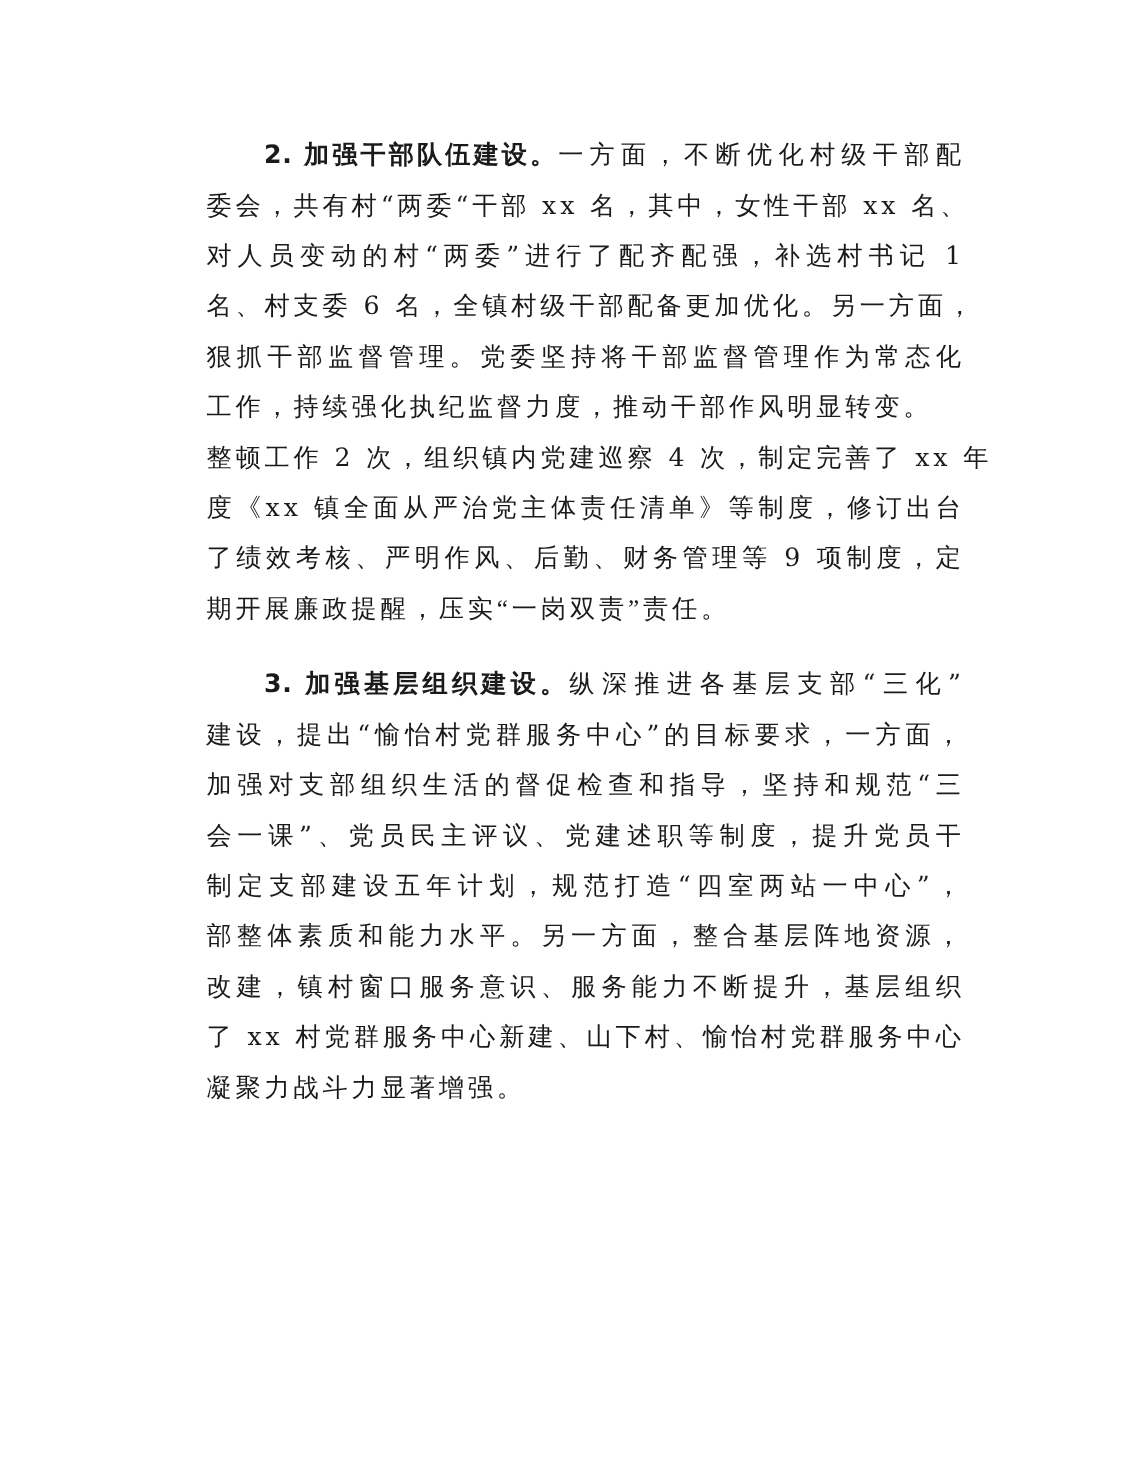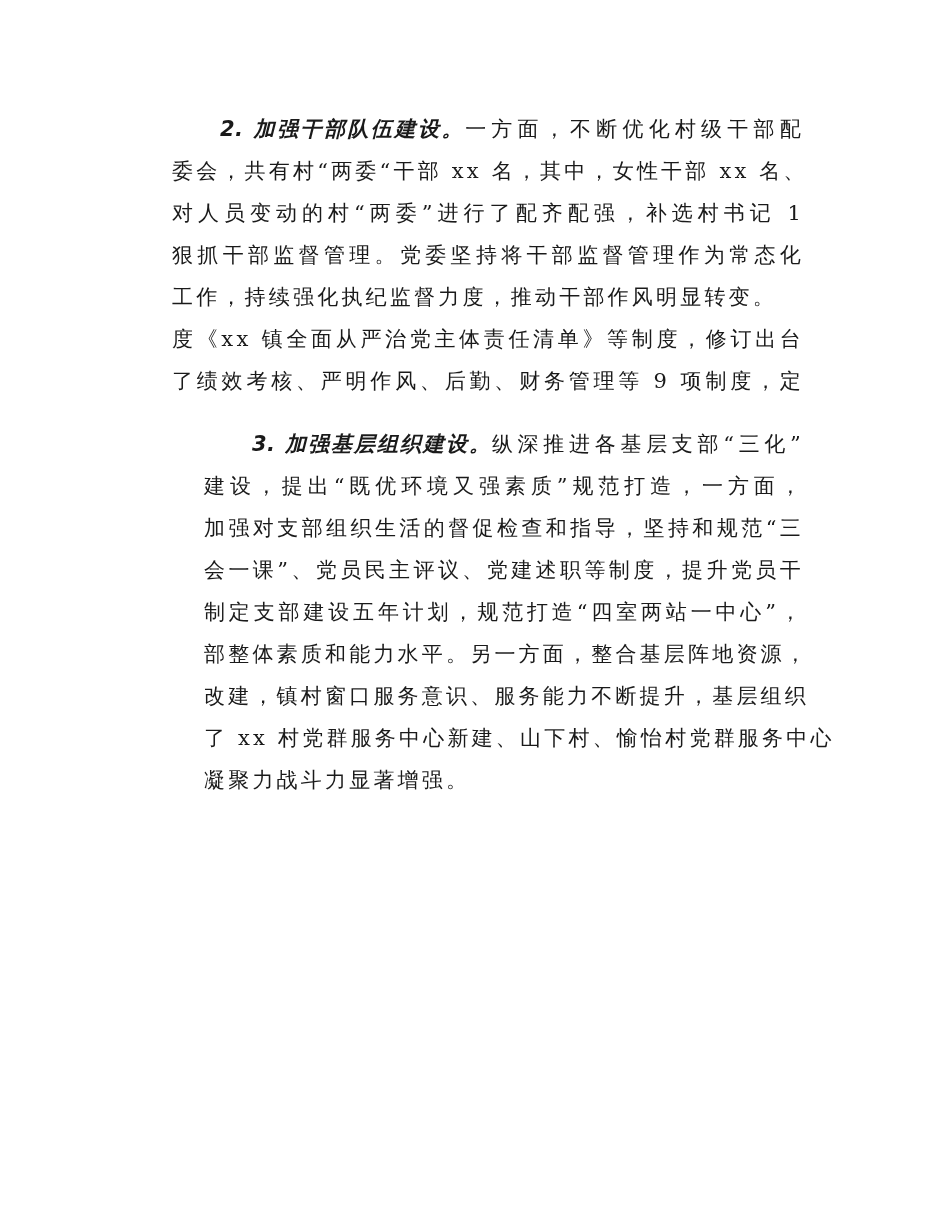--- a/index.html
+++ b/index.html
@@ -24,27 +24,25 @@
     .para {
       font-size: 21px;
       line-height: 42px;
       letter-spacing: 3.2px;
       text-align: justify;
       text-indent: 48px;
       margin: 0;
     }
     .para + .para {
       margin-top: 21px;
-      margin-left: 32px;
     }
     .lead {
       font-family: "DejaVu Sans", "Liberation Sans", sans-serif;
       font-weight: bold;
       letter-spacing: 0.5px;
-      font-style: italic;
     }
     .line {
       display: block;
       white-space: nowrap;
       text-align: justify;
       text-align-last: justify;
     }
     .line.last {
       text-align-last: left;
       font-family: Liberation Serif, serif;
@@ -55,29 +53,32 @@
   </style>
 </head>
 <body>
 
 <div class="page">
 
   <div class="para" style="text-indent:0">
     <span class="line first"><span class="lead">2. 加强干部队伍建设。</span><span>一方面，不断优化村级干部配</span></span>
     <span class="line">委会，共有村“两委“干部 xx 名，其中，女性干部 xx 名、</span>
     <span class="line">对人员变动的村“两委”进行了配齐配强，补选村书记 1</span>
+    <span class="line">名、村支委 6 名，全镇村级干部配备更加优化。另一方面，</span>
     <span class="line">狠抓干部监督管理。党委坚持将干部监督管理作为常态化</span>
     <span class="line last">工作，持续强化执纪监督力度，推动干部作风明显转变。</span>
+    <span class="line">整顿工作 2 次，组织镇内党建巡察 4 次，制定完善了 xx 年</span>
     <span class="line">度《xx 镇全面从严治党主体责任清单》等制度，修订出台</span>
     <span class="line">了绩效考核、严明作风、后勤、财务管理等 9 项制度，定</span>
+    <span class="line last">期开展廉政提醒，压实“一岗双责”责任。</span>
   </div>
 
   <div class="para" style="text-indent:0">
     <span class="line first"><span class="lead">3. 加强基层组织建设。</span><span>纵深推进各基层支部“三化”</span></span>
-    <span class="line">建设，提出“既优环境又强素质”规范打造，一方面，</span>
+    <span class="line">建设，提出“愉怡村党群服务中心”的目标要求，一方面，</span>
     <span class="line">加强对支部组织生活的督促检查和指导，坚持和规范“三</span>
     <span class="line">会一课”、党员民主评议、党建述职等制度，提升党员干</span>
     <span class="line">制定支部建设五年计划，规范打造“四室两站一中心”，</span>
     <span class="line">部整体素质和能力水平。另一方面，整合基层阵地资源，</span>
     <span class="line">改建，镇村窗口服务意识、服务能力不断提升，基层组织</span>
     <span class="line">了 xx 村党群服务中心新建、山下村、愉怡村党群服务中心</span>
     <span class="line last">凝聚力战斗力显著增强。</span>
   </div>
 
 </div>

